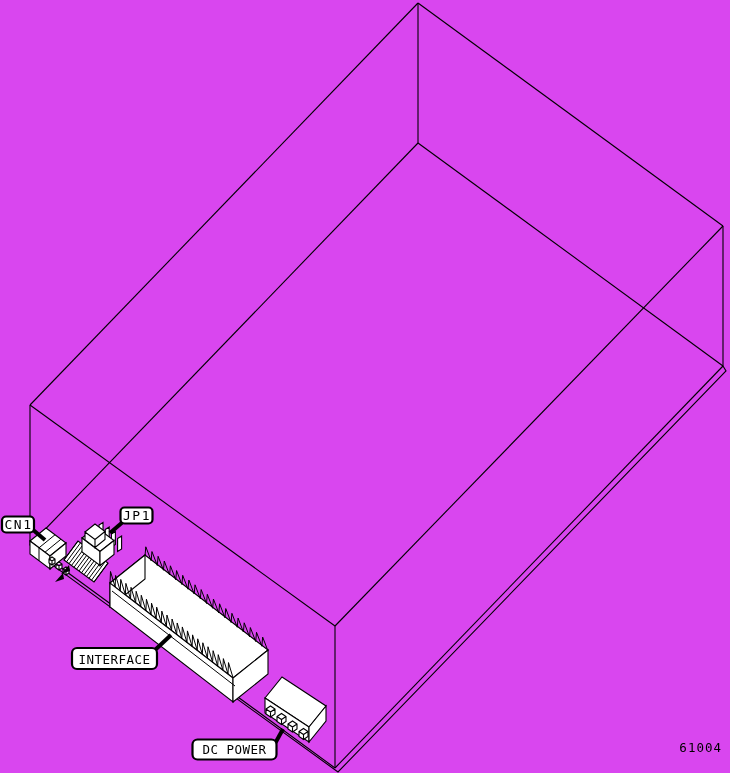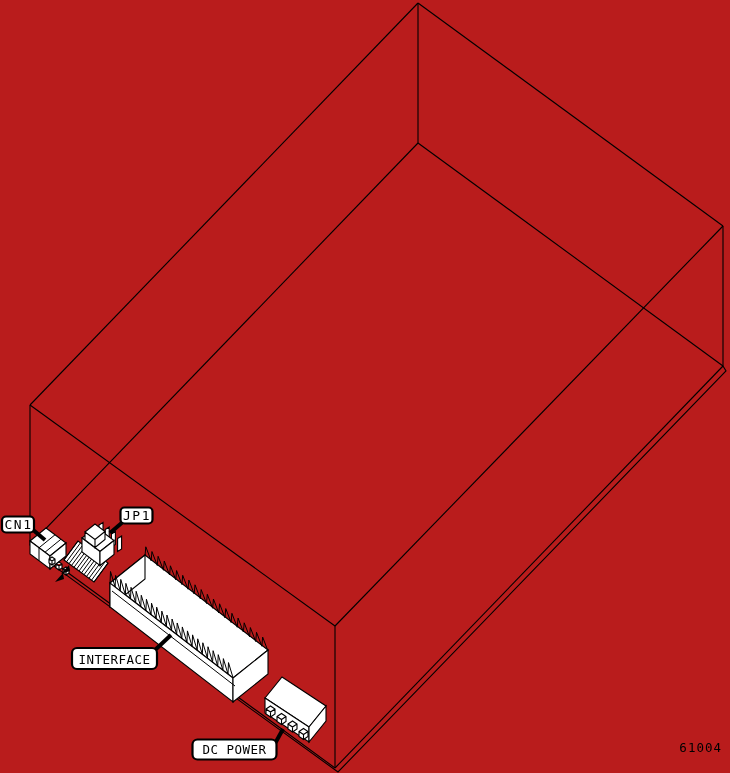--- a/index.html
+++ b/index.html
@@ -1,16 +1,16 @@
 <!DOCTYPE html>
 <html><head>
 <meta charset="utf-8">
 <style>
   html,body{margin:0;padding:0;background:#ffffff;}
-  .canvas{position:relative;width:730px;height:773px;background:#b91c1c;overflow:hidden;}
+  .canvas{position:relative;width:730px;height:773px;background:#d946ef;overflow:hidden;}
   svg{display:block;}
   .thin{stroke:#000;stroke-width:1.1;fill:none;}
   .part{stroke:#000;stroke-width:1.1;fill:#ffffff;}
   .partline{stroke:#000;stroke-width:1;fill:none;}
   .solid{fill:#000;stroke:none;}
   .leader{stroke:#000;stroke-width:4;fill:none;stroke-linecap:butt;}
   .callout-box{fill:#ffffff;stroke:#000;stroke-width:2.2;}
   .callout-text{font-family:"DejaVu Sans Mono","Liberation Mono",monospace;font-size:13px;fill:#000;letter-spacing:1.5px;text-anchor:middle;}
   .callout-text-long{font-family:"DejaVu Sans Mono","Liberation Mono",monospace;font-size:12.5px;fill:#000;letter-spacing:0.5px;text-anchor:middle;}
   .fignum{font-family:"DejaVu Sans Mono","Liberation Mono",monospace;font-size:12.5px;fill:#000;letter-spacing:1px;text-anchor:end;}

